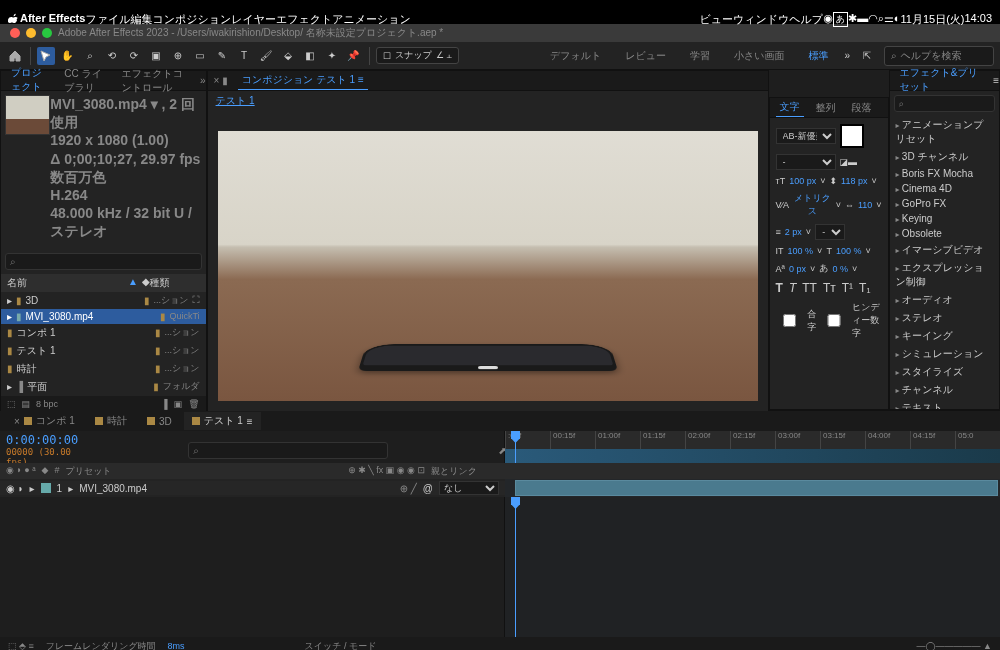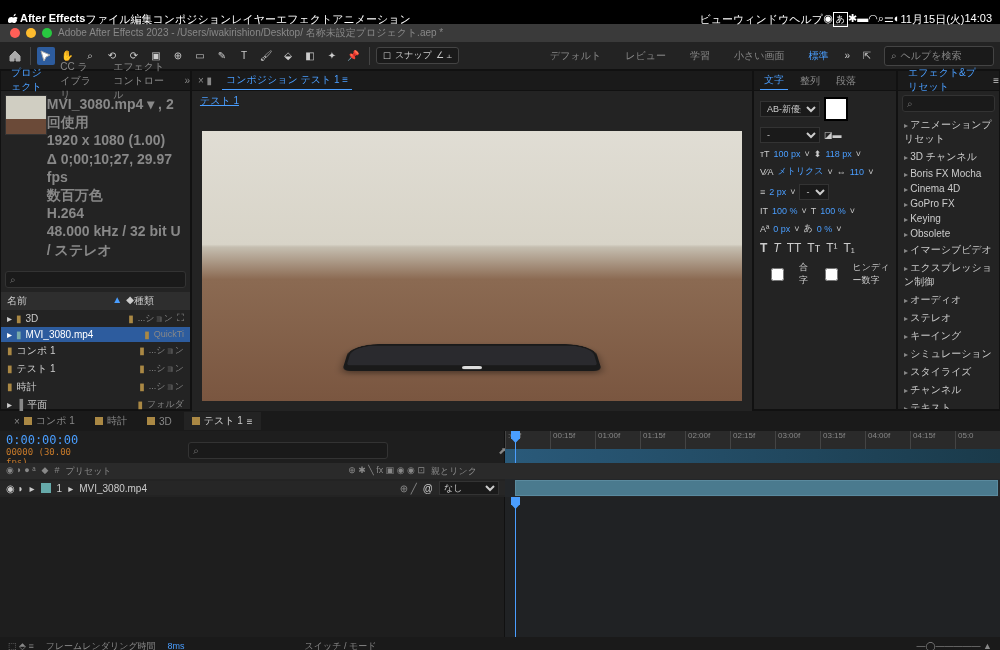--- a/index.html
+++ b/index.html
@@ -35,21 +35,21 @@
 .proj-item.sel { background:#2d5c9e; color:#fff; }
 .proj-item .nm { flex:1; }
 .proj-item .tp { color:#888; font-size:9px; }
 .viewer { flex:1; display:flex; flex-direction:column; }
 .viewer-canvas { flex:1; background:#232323; display:flex; align-items:center; justify-content:center; padding:20px 10px; }
 .preview { width: 540px; height: 270px; background:linear-gradient(to bottom, #e0ddd4 0%, #d8d4c8 42%, #c5beb0 43%, #8b6a52 55%, #7a5640 100%); position:relative; display:flex; align-items:flex-end; justify-content:center; padding-bottom:30px;}
 .phone { width: 260px; height: 50px; background:#1a1a1a; border-radius: 30px 30px 8px 8px / 22px 22px 8px 8px; position:relative; box-shadow: 0 4px 10px rgba(0,0,0,0.4); transform: perspective(600px) rotateX(55deg); transform-origin: bottom center;}
 .phone::before { content:""; position:absolute; inset:3px 3px 10px 3px; background:#2a2a2e; border-radius: 26px 26px 4px 4px / 18px 18px 4px 4px; }
 .phone::after { content:""; position:absolute; bottom:3px; left:50%; transform:translateX(-50%); width:20px; height:6px; background:#ddd; border-radius:3px; }
 .viewer-footer { height:22px; background:#232323; display:flex; align-items:center; gap:8px; padding:0 8px; font-size:9px; color:#888; border-top:1px solid #111;}
-.props { width:144px; background:#232323; }
+.props { width:120px; background:#232323;margin-top:27px; }
 .props .tabs { gap:8px; }
 .prop-body { padding:6px; font-size:9px; display:flex; flex-direction:column; gap:6px;}
 .prop-row { display:flex; align-items:center; gap:4px; }
 .prop-row select, .prop-row input { background:#1a1a1a; border:1px solid #333; color:#ccc; font-size:9px; padding:1px 2px; width:60px;}
 .val { color:#4a9eff; cursor:pointer;text-align:center; }
 .effects { width: 140px; background:#232323; }
 .fx-list { overflow-y:auto; font-size:10px; }
 .fx-item { padding:2px 6px; cursor:pointer; color:#ccc; }
 .fx-item::before { content:"▸ "; color:#888; font-size:8px;}
 .bottom { height: 245px; display:flex; flex-direction:column; background:#232323; border-top:1px solid #111;}

